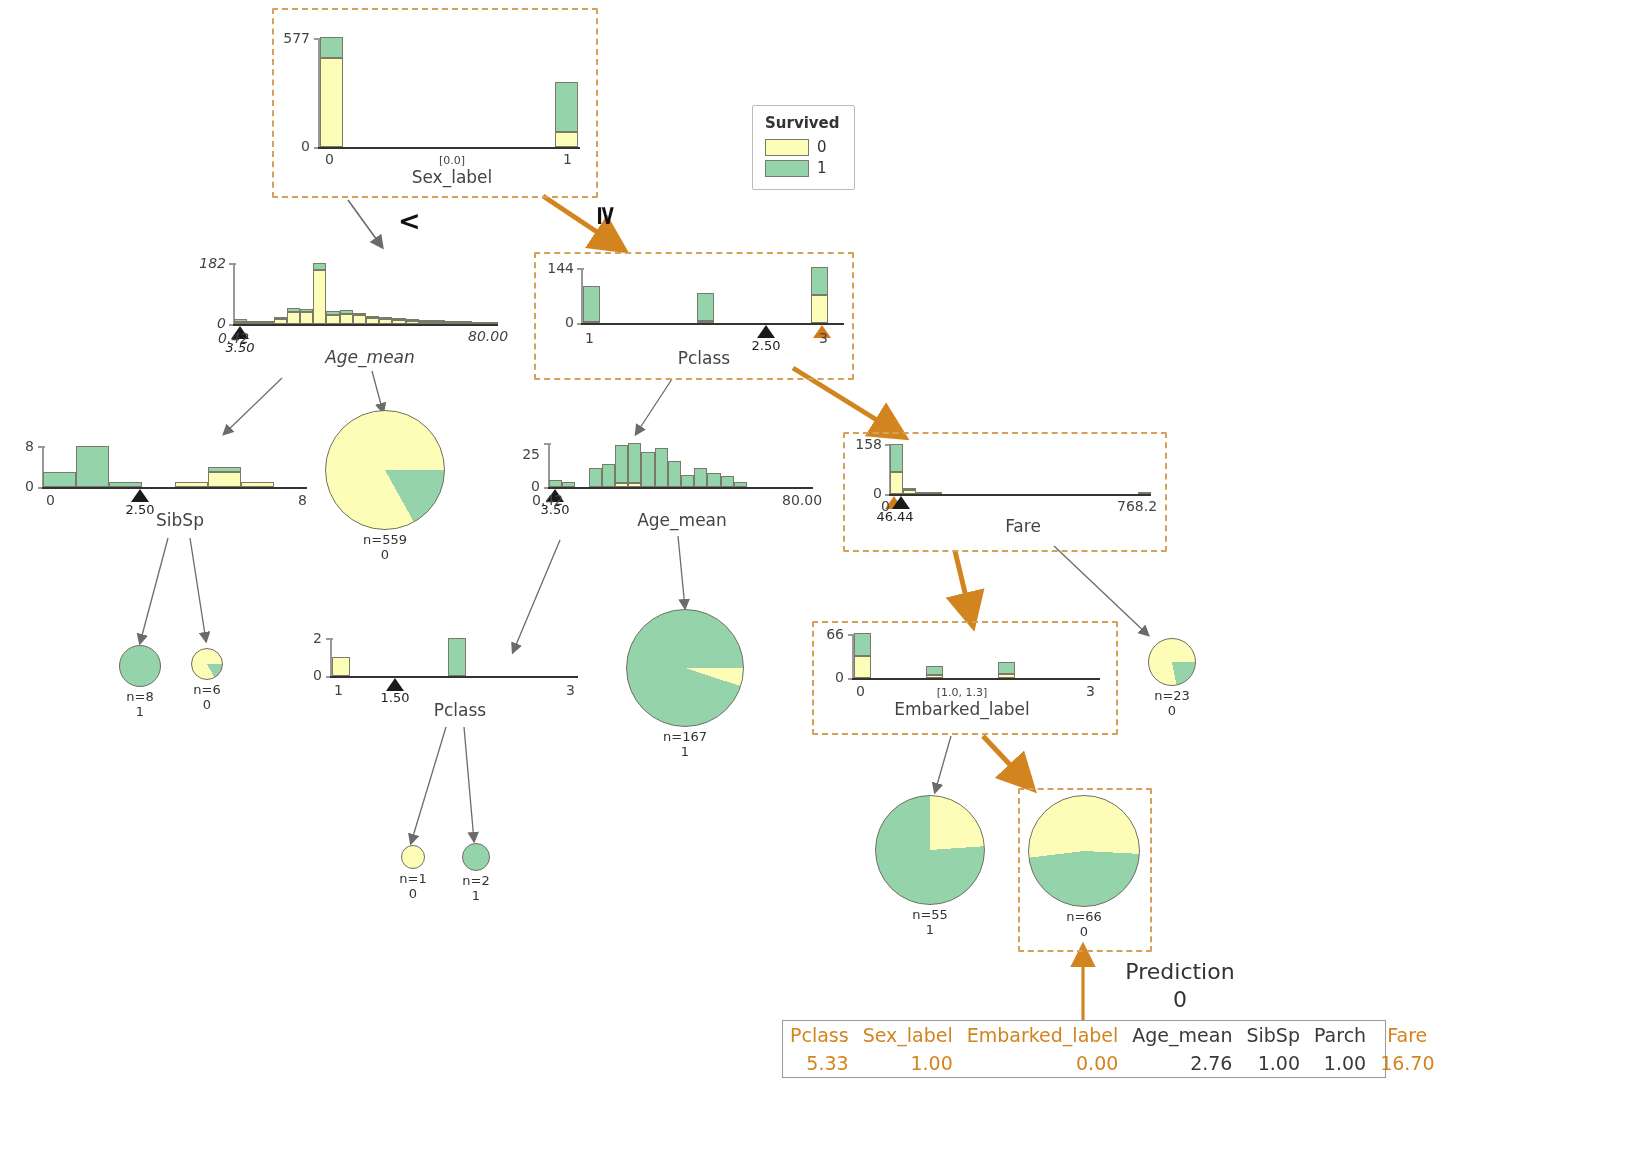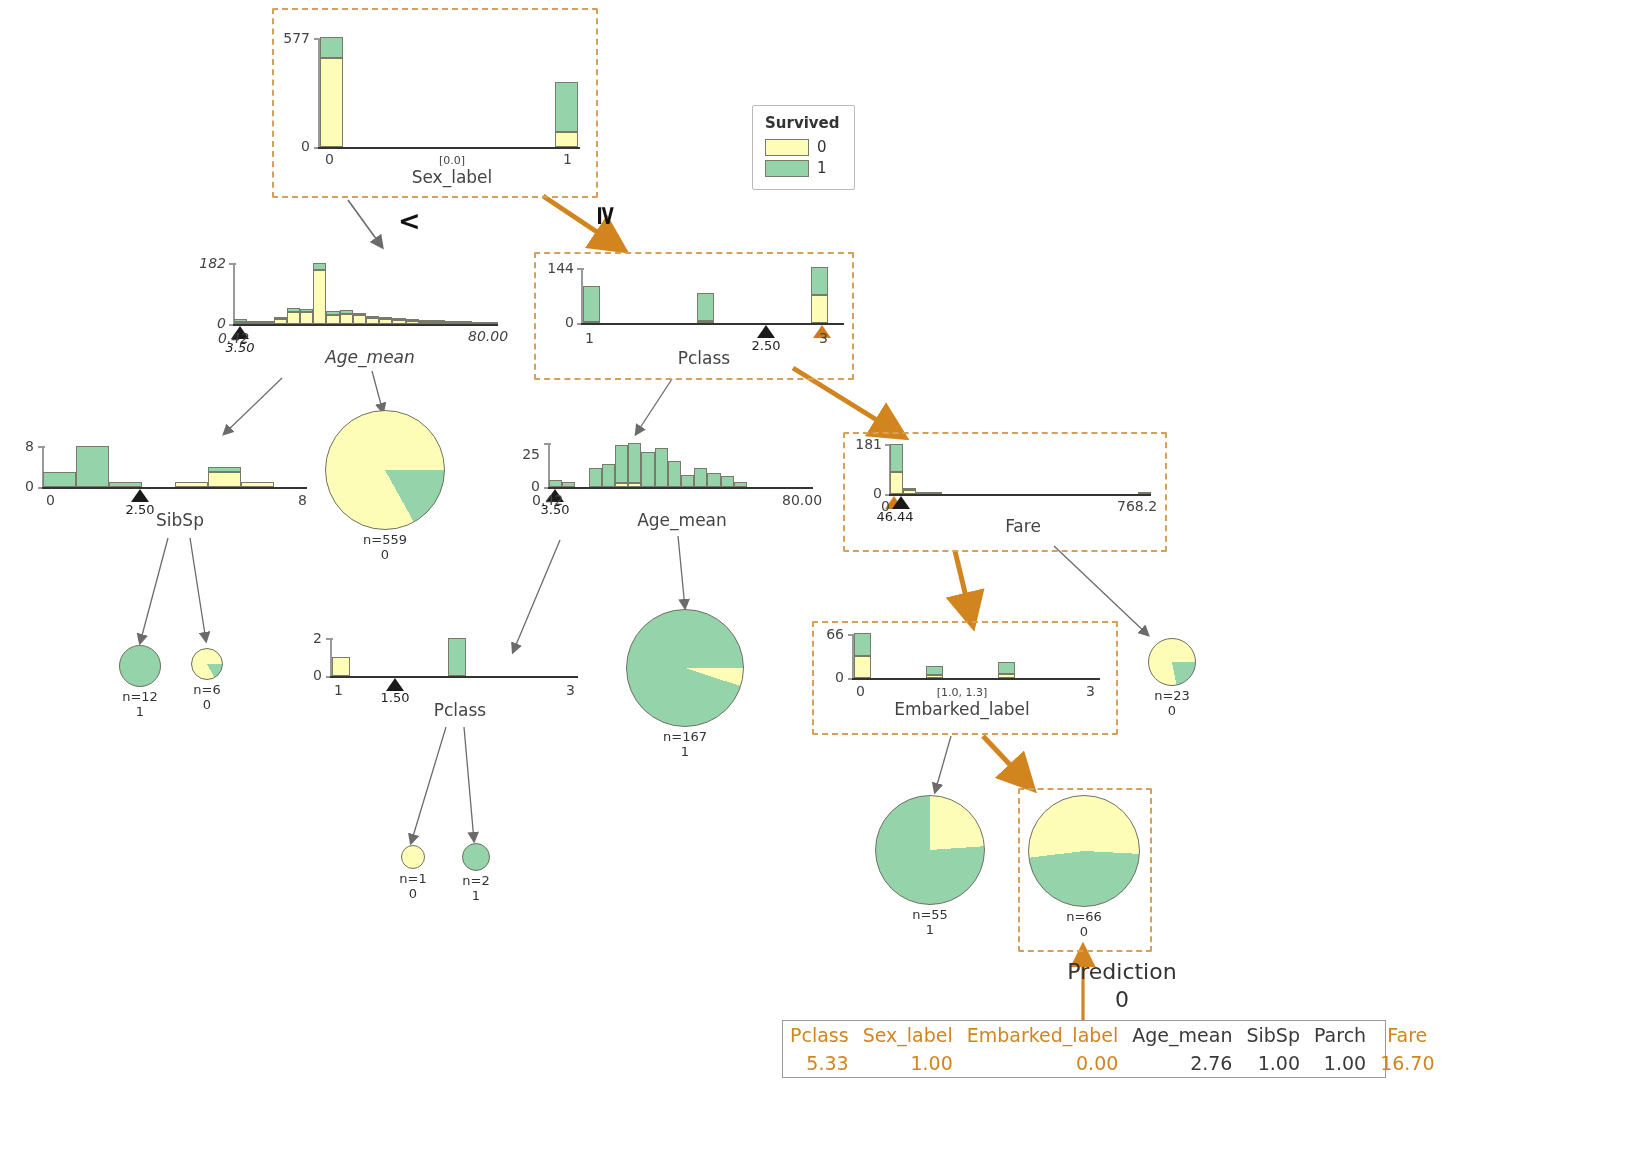--- a/index.html
+++ b/index.html
@@ -361,21 +361,21 @@
       </div>
     <div class="tri" style="left:34px;top:59px;"></div>
     <div class="splitval" style="left:13px;top:72px;width:60px;">3.50</div>
     <div class="xlab" style="left:20px;top:62px;">0.42</div>
     <div class="xlab" style="left:270px;top:62px;">80.00</div>
     <div class="fname" style="left:70px;top:80px;width:200px;">Age_mean</div>
   </div>
 
   <div class="hl-box" style="left:843px;top:432px;width:320px;height:116px;"></div>
   <div class="hist node" style="left:843px;top:432px;width:320px;height:116px;">
-    <div class="ylab" style="left:3px;top:4px;width:36px;">181</div>
+    <div class="ylab" style="left:3px;top:4px;width:36px;">158</div>
     <div class="ylab" style="left:3px;top:53px;width:36px;">0</div>
     <div class="yaxis" style="left:46px;top:12px;height:51px;"></div>
     <div class="ytick" style="left:42px;top:12px;"></div>
     <div class="ytick" style="left:42px;top:62px;"></div>
     <div class="axisline" style="left:46px;top:62px;width:262px;"></div>
     <div class="plot" style="left:47px;top:12px;width:261px;height:50px;">
         <div class="bar" style="left: 0px; width: 13.05px; height: 50px;">
           <div class="seg seg0" style="bottom: 0px; height: 22.1774px;"></div>
           <div class="seg seg1" style="bottom: 22.1774px; height: 27.8226px;"></div>
         </div>
@@ -455,21 +455,21 @@
     <div class="pie" style="width:120px;height:120px;background:conic-gradient(from 90deg, #95d3ab 0 61deg, #fdfdb8 61deg 360deg);"></div>
     <div class="cap">
       <span>n=559</span>
       <span class="cls">0</span>
     </div>
   </div>
 
   <div class="leaf" style="left:112px;top:645px;width:56px;">
     <div class="pie" style="width:42px;height:42px;background:#95d3ab;"></div>
     <div class="cap">
-      <span>n=12</span>
+      <span>n=8</span>
       <span class="cls">1</span>
     </div>
   </div>
 
   <div class="leaf" style="left:184px;top:648px;width:46px;">
     <div class="pie" style="width:32px;height:32px;background:conic-gradient(from 90deg, #95d3ab 0 61deg, #fdfdb8 61deg 360deg);"></div>
     <div class="cap">
       <span>n=6</span>
       <span class="cls">0</span>
     </div>
@@ -517,21 +517,21 @@
 
   <div class="hl-box" style="left:1018px;top:788px;width:130px;height:160px;"></div>
   <div class="leaf" style="left:1028px;top:795px;width:112px;">
     <div class="pie" style="width:112px;height:112px;background:conic-gradient(from 93deg, #95d3ab 0 170deg, #fdfdb8 170deg 360deg);"></div>
     <div class="cap">
       <span>n=66</span>
       <span class="cls">0</span>
     </div>
   </div>
 
-  <div class="predlabel" style="left:1032px;top:958px;width:180px;">
+  <div class="predlabel" style="left:1090px;top:958px;width:180px;">
     <div>Prediction</div>
     <div>0</div>
   </div>
 
   <div class="predtable" style="left:782px;top:1020px;width:604px;height:58px;">
     <table>
       <tbody>
           <tr class="hdr">
         <td class="hi">Pclass</td>
         <td class="hi">Sex_label</td>

